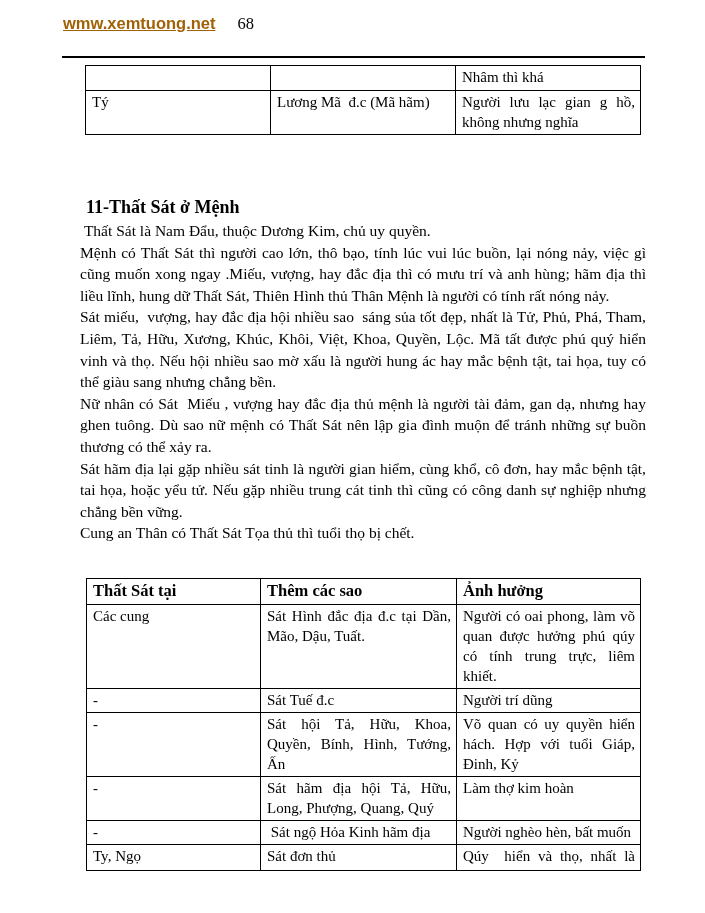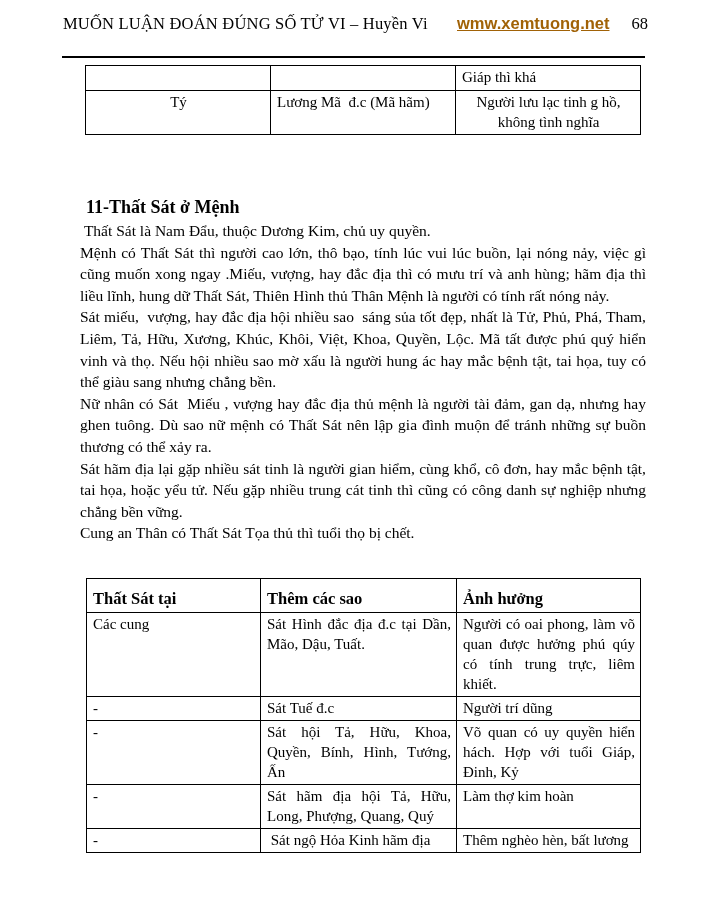--- a/index.html
+++ b/index.html
@@ -59,29 +59,29 @@
     border: 1.6px solid #000000;
     vertical-align: top;
     padding: 1px 5px 2px 6px;
     text-align: justify;
     white-space: pre-wrap;
     overflow: hidden;
   }
   td.col-first { text-align: left; }
   .t1 { position: absolute; left: 85px; top: 65px; width: 555px; }
   .t1 td.r0 { height: 21px; }
-  .t1 td.r1 { height: 38px; text-align: center; }
+  .t1 td.r1 { height: 38px; }
   .t1 td.r2 { height: 36px; }
   .t2 { position: absolute; left: 86px; top: 578px; width: 554px; }
   .t2 th {
     text-align: left;
     font-weight: bold;
     font-size: 16.5px;
     line-height: 22px;
-    padding-top: 9px; padding-bottom: 2px;
+    padding-top: 1px; padding-bottom: 2px;
     white-space: nowrap;
   }
   .t2 td.rA { height: 58px; }
   .t2 td.rB { height: 20px; }
   .t2 td.rC { height: 58px; }
   .t2 td.rD { height: 40px; }
   .t2 td.rE { height: 20px; }
   .t2 td.rF { height: 22px; }
   .justify-last { text-align-last: justify; }
 
@@ -110,42 +110,41 @@
     margin: 1px 0 0 0;
     letter-spacing: 0.2px;
   }
 </style>
 </head>
 <body>
 
 <div class="page">
 
   <div class="header">
-    <span class="header-title">MUỐN LUẬN ĐOÁN ĐÚNG SỐ TỬ VI – Huyền Vi</span>
     <a class="site-link">wmw.xemtuong.net</a>
     <span class="page-num">68</span>
   </div>
   <div class="header-rule"></div>
 
   <table class="t1">
     <colgroup>
         <col style="width:185px">
         <col style="width:185px">
         <col style="width:185px">
       </colgroup>
     <tbody>
         <tr>
       <td class="col-first r0"></td>
       <td class="r0"></td>
-      <td class="r0">Giáp thì khá</td>
+      <td class="r0">Nhâm thì khá</td>
     </tr>
     <tr>
       <td class="col-first r1">Tý</td>
       <td class="r1" style="text-align:left">Lương Mã  đ.c (Mã hãm)</td>
-      <td class="r1">Người lưu lạc tinh g hồ, không tình nghĩa</td>
+      <td class="r1">Người lưu lạc gian g hồ, không nhưng nghĩa</td>
     </tr>
   </tbody>
     </table>
 
   <div class="section">
     <div class="section-heading">11-Thất Sát ở Mệnh</div>
     <p> Thất Sát là Nam Đẩu, thuộc Dương Kim, chủ uy quyền.</p>
     <p>Mệnh có Thất Sát thì người cao lớn, thô bạo, tính lúc vui lúc buồn, lại nóng nảy, việc gì cũng muốn xong ngay .Miếu, vượng, hay đắc địa thì có mưu trí và anh hùng; hãm địa thì liều lĩnh, hung dữ Thất Sát, Thiên Hình thủ Thân Mệnh là người có tính rất nóng nảy.</p>
     <p>Sát miếu,  vượng, hay đắc địa hội nhiều sao  sáng sủa tốt đẹp, nhất là Tử, Phủ, Phá, Tham, Liêm, Tả, Hữu, Xương, Khúc, Khôi, Việt, Khoa, Quyền, Lộc. Mã tất được phú quý hiển vinh và thọ. Nếu hội nhiều sao mờ xấu là người hung ác hay mắc bệnh tật, tai họa, tuy có thể giàu sang nhưng chẳng bền.</p>
     <p>Nữ nhân có Sát  Miếu , vượng hay đắc địa thủ mệnh là người tài đảm, gan dạ, nhưng hay ghen tuông. Dù sao nữ mệnh có Thất Sát nên lập gia đình muộn để tránh những sự buồn thương có thể xảy ra.</p>
@@ -181,18 +180,23 @@
       <td class="rC">Võ quan có uy quyền hiển hách. Hợp với tuổi Giáp, Đinh, Kỷ</td>
     </tr>
     <tr>
       <td class="col-first rD">-</td>
       <td class="rD">Sát hãm địa hội Tả, Hữu, Long, Phượng, Quang, Quý</td>
       <td class="rD">Làm thợ kim hoàn</td>
     </tr>
     <tr>
       <td class="col-first rE">-</td>
       <td class="rE"> Sát ngộ Hỏa Kinh hãm địa</td>
-      <td class="rE">Thêm nghèo hèn, bất lương</td>
+      <td class="rE">Người nghèo hèn, bất muốn</td>
+    </tr>
+    <tr>
+      <td class="col-first rF">Ty, Ngọ</td>
+      <td class="rF">Sát đơn thủ</td>
+      <td class="rF justify-last">Qúy  hiển và thọ, nhất là</td>
     </tr>
   </tbody>
     </table>
 
 </div>
 
 </body></html>

